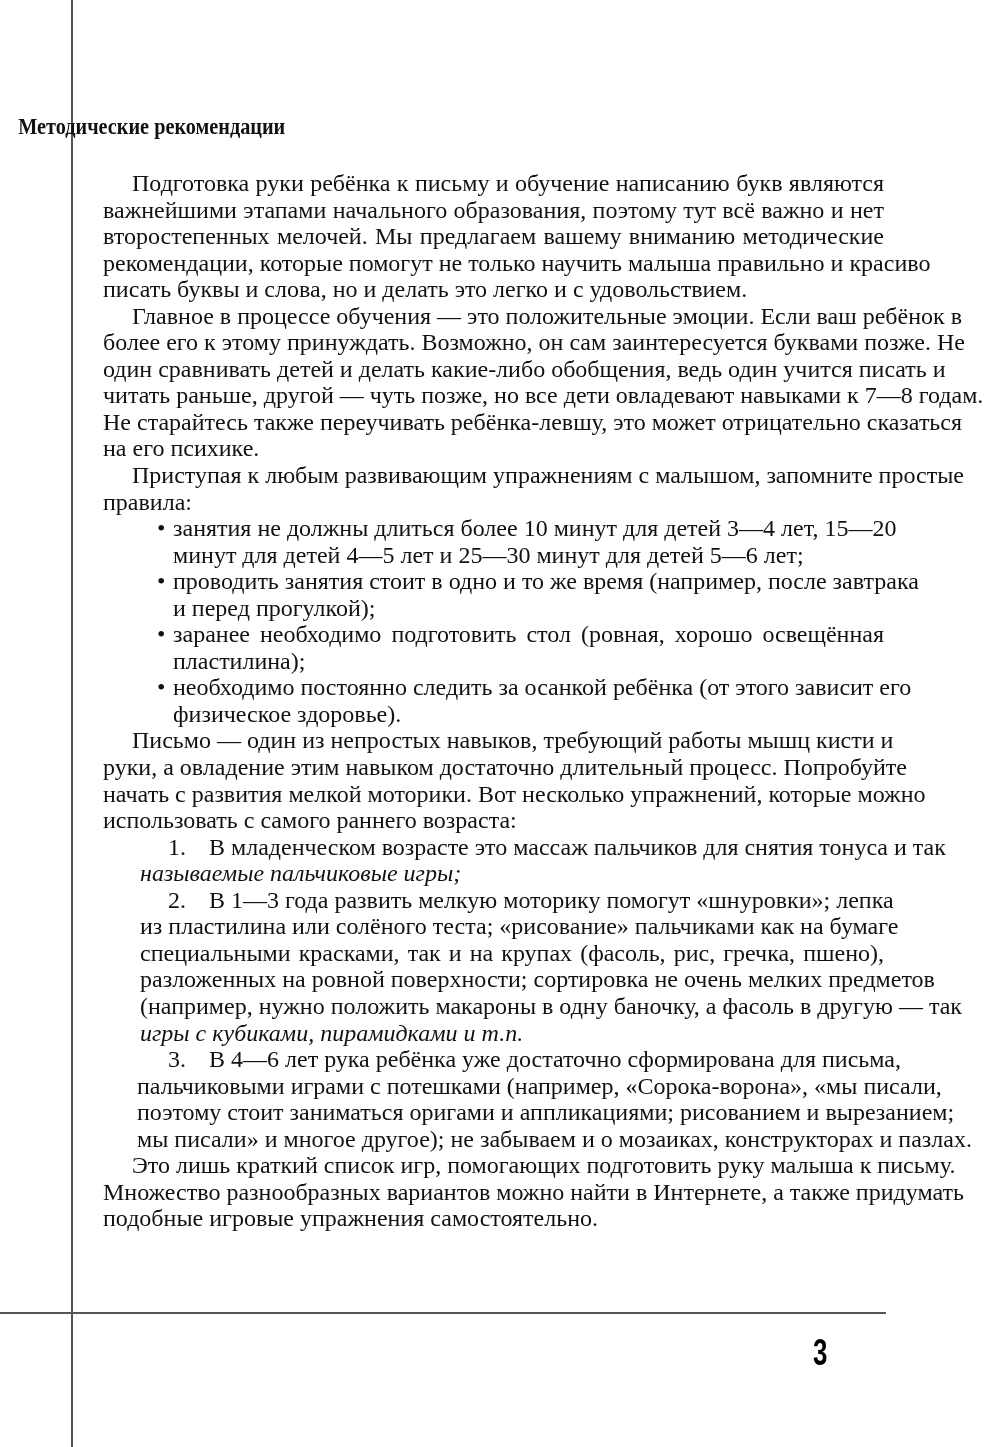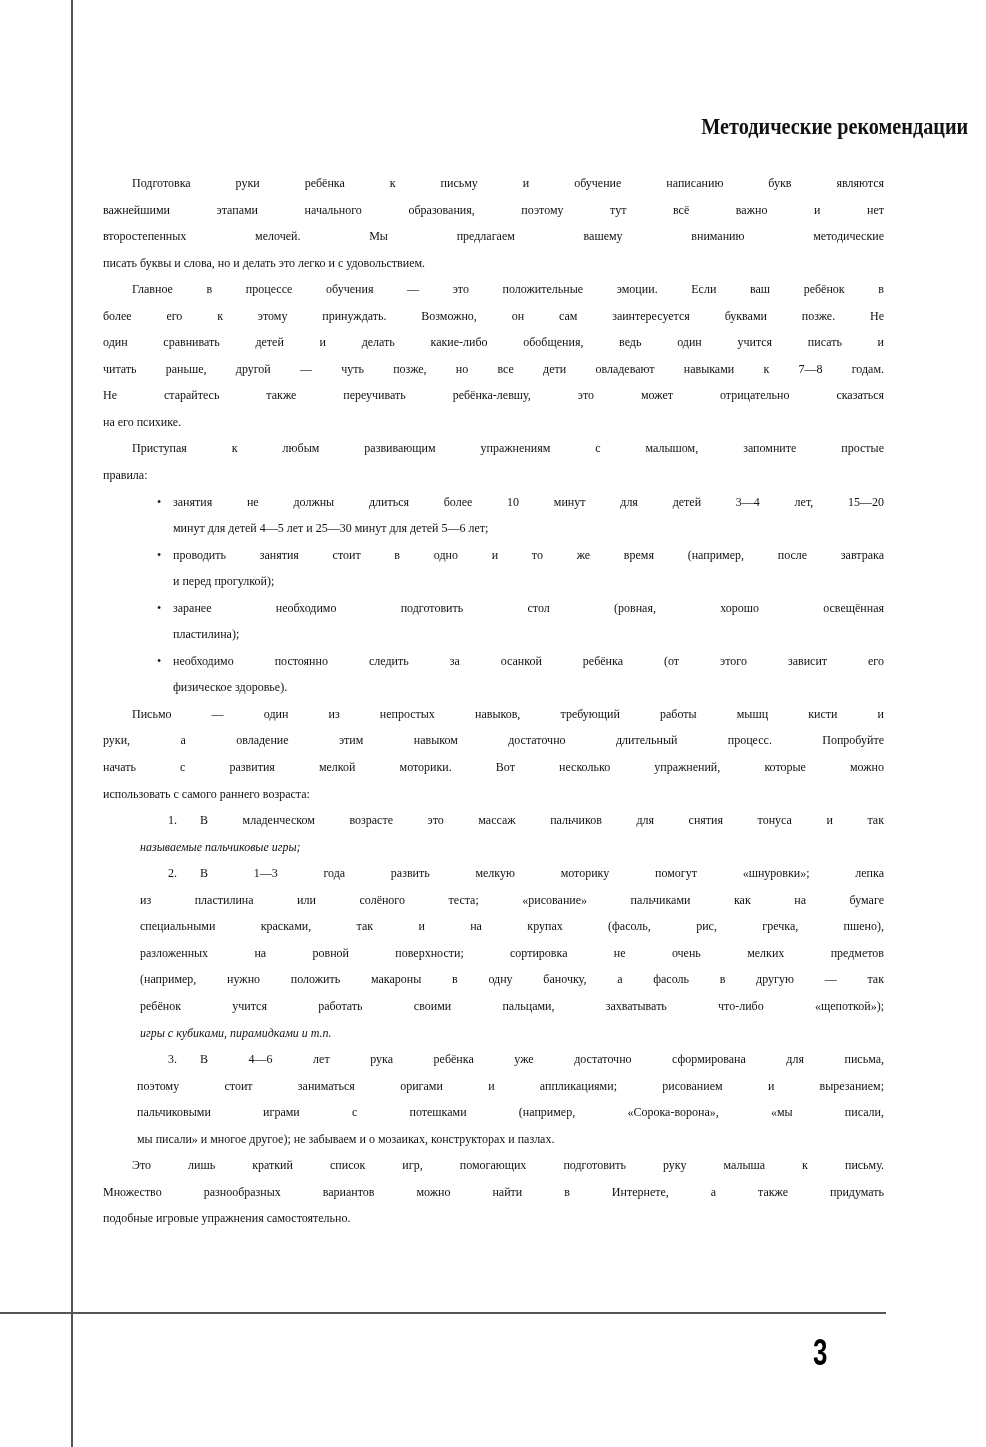--- a/index.html
+++ b/index.html
@@ -2,24 +2,24 @@
 <html><head>
 <meta charset="utf-8">
 <style>
   html, body { margin:0; padding:0; background:#ffffff; }
   body { width:986px; height:1447px; position:relative; overflow:hidden;
          font-family:"Liberation Serif", "DejaVu Serif", serif; color:#111; }
   .vline { position:absolute; left:71px; top:0; width:2px; height:1447px; background:#555; }
   .hline { position:absolute; left:0; top:1312px; width:886px; height:2px; background:#555; }
   .page-num { position:absolute; left:813px; top:1333px; font-family:"Liberation Sans", "DejaVu Sans", sans-serif;
               font-weight:bold; font-size:36px; line-height:40px; color:#000; transform:scaleX(0.72); transform-origin:left top; }
-  .title { position:absolute; left:0; width:986px; top:112px; text-align:right; font-weight:bold;
+  .title { position:absolute; left:0; width:986px; top:112px; text-align:left; font-weight:bold;
            font-size:23px; line-height:30px; }
   .title span { display:inline-block; transform:scaleX(0.88); }
-  .body { position:absolute; left:103px; top:170px; width:781px; font-size:12px; }
+  .body { position:absolute; left:103px; top:170px; width:781px; font-size:24px; }
   .line { height:26.55px; line-height:26.55px; white-space:nowrap; position:relative; }
   .j { text-align:justify; text-align-last:justify; }
   .l { text-align:left; }
   .ind-p { padding-left:29px; }
   .bullet-line { padding-left:70px; }
   .bullet { position:absolute; left:54px; top:0; width:10px; text-align:center; }
   .num { display:inline-block; }
   b { font-weight:normal; }
 </style>
 </head>
@@ -29,20 +29,21 @@
 <div class="hline"></div>
 
 <h1 class="title" style="margin:0;">
   <span>Методические рекомендации</span>
 </h1>
 
 <div class="body" id="body">
     <div class="line j ind-p"><span>Подготовка руки ребёнка к письму и обучение написанию букв являются</span></div>
     <div class="line j"><span>важнейшими этапами начального образования, поэтому тут всё важно и нет</span></div>
     <div class="line j"><span>второстепенных мелочей. Мы предлагаем вашему вниманию методические</span></div>
+    <div class="line j"><span>рекомендации, которые помогут не только научить малыша правильно и красиво</span></div>
     <div class="line l"><span>писать буквы и слова, но и делать это легко и с удовольствием.</span></div>
     <div class="line j ind-p"><span>Главное в процессе обучения — это положительные эмоции. Если ваш ребёнок в</span></div>
     <div class="line j"><span>более его к этому принуждать. Возможно, он сам заинтересуется буквами позже. </span><b>Не</b></div>
     <div class="line j"><b>один</b><span> сравнивать детей и делать какие-либо обобщения, ведь один учится писать и</span></div>
     <div class="line j"><span>читать раньше, другой — чуть позже, но все дети овладевают навыками к 7—8 годам.</span></div>
     <div class="line j"><b>Не старайтесь</b><span> также переучивать ребёнка-левшу, это может отрицательно сказаться</span></div>
     <div class="line l"><span>на его психике.</span></div>
     <div class="line j ind-p"><span>Приступая к любым развивающим упражнениям с малышом, </span><b>запомните простые</b></div>
     <div class="line l"><b>правила</b><span>:</span></div>
     <div class="line j bullet-line"><span>занятия не должны длиться более 10 минут для детей 3—4 лет, 15—20</span><span class="bullet">•</span></div>
@@ -57,24 +58,23 @@
     <div class="line j"><span>руки, а овладение этим навыком достаточно длительный процесс. Попробуйте</span></div>
     <div class="line j"><span>начать с развития мелкой моторики. Вот несколько </span><b>упражнений</b><span>, которые можно</span></div>
     <div class="line l"><span>использовать с самого раннего возраста:</span></div>
     <div class="line j" style="padding-left: 65px;"><span class="num" style="margin-right: 23px;">1.</span><span>В младенческом возрасте это массаж пальчиков для снятия тонуса и так</span></div>
     <div class="line l" style="padding-left: 37px; font-style: italic;"><span>называемые пальчиковые игры;</span></div>
     <div class="line j" style="padding-left: 65px;"><span class="num" style="margin-right: 23px;">2.</span><span>В 1—3 года развить мелкую моторику помогут «шнуровки»; лепка</span></div>
     <div class="line j" style="padding-left: 37px;"><span>из пластилина или солёного теста; «рисование» пальчиками как на бумаге</span></div>
     <div class="line j" style="padding-left: 37px;"><span>специальными красками, так и на крупах (фасоль, рис, гречка, пшено),</span></div>
     <div class="line j" style="padding-left: 37px;"><span>разложенных на ровной поверхности; сортировка не очень мелких предметов</span></div>
     <div class="line j" style="padding-left: 37px;"><span>(например, нужно положить макароны в одну баночку, а фасоль в другую — так</span></div>
-    <div class="line j" style="padding-left: 37px;"><span>ребёнок учится работать своими пальцами, захватывать что-либо «щепоткой»);</span></div>
     <div class="line l" style="padding-left: 37px; font-style: italic;"><span>игры с кубиками, пирамидками и т.п.</span></div>
     <div class="line j" style="padding-left: 65px;"><span class="num" style="margin-right: 23px;">3.</span><span>В 4—6 лет рука ребёнка уже достаточно сформирована для письма,</span></div>
+    <div class="line j" style="padding-left: 34px;"><span>пальчиковыми играми с потешками (например, «Сорока-ворона», «мы писали,</span></div>
     <div class="line j" style="padding-left: 34px;"><span>поэтому стоит заниматься оригами и аппликациями; рисованием и вырезанием;</span></div>
-    <div class="line j" style="padding-left: 34px;"><span>пальчиковыми играми с потешками (например, «Сорока-ворона», «мы писали,</span></div>
     <div class="line l" style="padding-left: 34px;"><span>мы писали» и многое другое); не забываем и о мозаиках, конструкторах и пазлах.</span></div>
     <div class="line j ind-p"><span>Это лишь краткий список игр, помогающих подготовить руку малыша к письму.</span></div>
     <div class="line j"><span>Множество разнообразных вариантов можно найти в Интернете, а также придумать</span></div>
     <div class="line l"><span>подобные игровые упражнения самостоятельно.</span></div>
   </div>
 
 <div class="page-num">3</div>
 
 </body></html>

